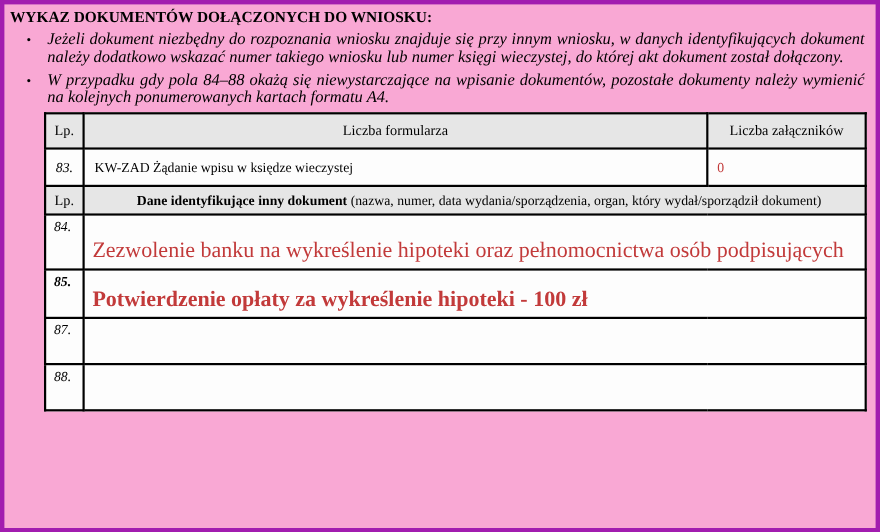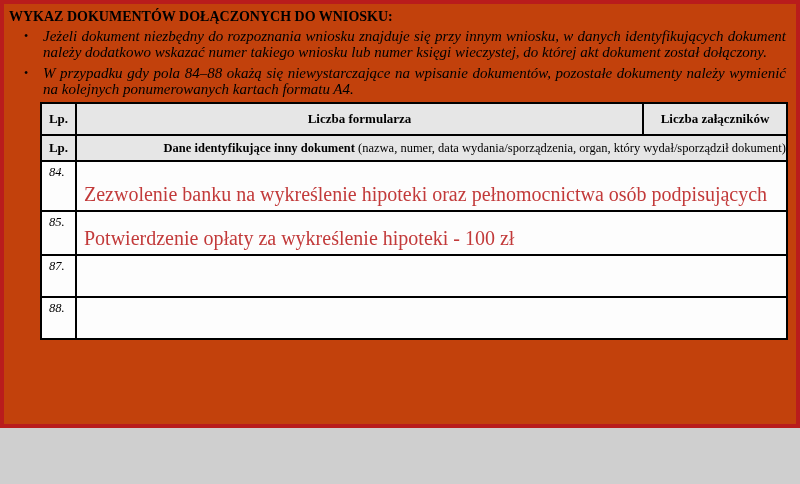--- a/index.html
+++ b/index.html
@@ -1,21 +1,21 @@
 <!DOCTYPE html>
 <html><head>
 <meta charset="utf-8">
 <style>
   * { box-sizing: border-box; margin: 0; padding: 0; }
   html, body { background: #cfcfcf; }
   .page {
     position: relative;
-    width: 800px; height: 428px;
-    background: #c2410c;
-    border: 4px solid #b91c1c;
+    width: 800px; height: 484px;
+    background: #f9a8d4;
+    border: 4px solid #a21caf;
     font-family: "Liberation Serif", serif;
     color: #000;
     overflow: hidden;
   }
   .title {
     margin: 4px 8px 2px 5px;
     font-weight: bold;
     font-size: 14px;
     line-height: 18px;
   }
@@ -45,28 +45,28 @@
     background: #fdfdfd;
   }
   table.doc-table td {
     border: 2px solid #000;
     font-size: 12.5px;
     vertical-align: middle;
     overflow: hidden;
   }
   tr.hdr td, tr.hdr2 td {
     background: #e6e6e6;
-    font-weight: bold;
+    font-weight: normal;
     text-align: center;
     font-size: 13px;
   }
   tr.hdr { height: 32px; }
   tr.hdr2 { height: 26px; }
   tr.hdr2 td.desc {
-    text-align: right;
+    text-align: center;
     padding-left: 8px;
     font-weight: normal;
     font-size: 12.5px;
   }
   tr.hdr2 td.desc .bold-part { font-weight: bold; }
   tr.form-row { height: 34px; }
   td.lp-num {
     text-align: center;
     font-style: italic;
     font-size: 12.5px;
@@ -82,21 +82,21 @@
     text-align: left;
     padding: 3px 0 0 7px;
   }
   tr.doc-row td.entry-cell {
     vertical-align: bottom;
     padding: 0 6px 6px 7px;
     font-size: 20px;
     line-height: 20px;
   }
   tr.row-84 { height: 50px; }
-  tr.row-85 { height: 44px; }
+  tr.row-85 { height: 44px; font-weight: bold; }
   tr.row-86, tr.row-87, tr.row-88 { height: 42px; }
   .red { color: #c23a3a; }
 </style>
 </head>
 <body>
 
 <div class="page">
 
   <div class="title">WYKAZ DOKUMENTÓW DOŁĄCZONYCH DO WNIOSKU:</div>
 
@@ -118,20 +118,25 @@
       <col style="width:144px">
     </colgroup>
 
     <tbody>
         <tr class="hdr">
       <td>Lp.</td>
       <td>Liczba formularza</td>
       <td>Liczba załączników</td>
     </tr>
 
+    <tr class="form-row">
+      <td class="lp-num">83.</td>
+      <td class="form-name">KW-ZAD Żądanie wpisu w księdze wieczystej</td>
+      <td class="count-cell red">0</td>
+    </tr>
 
     <tr class="hdr2">
       <td>Lp.</td>
       <td class="desc" colspan="2">
         <span class="bold-part">Dane identyfikujące inny dokument</span><span> (nazwa, numer, data wydania/sporządzenia, organ, który wydał/sporządził dokument)</span>
       </td>
     </tr>
 
     <tr class="doc-row row-84">
       <td class="lp-num">84.</td>

